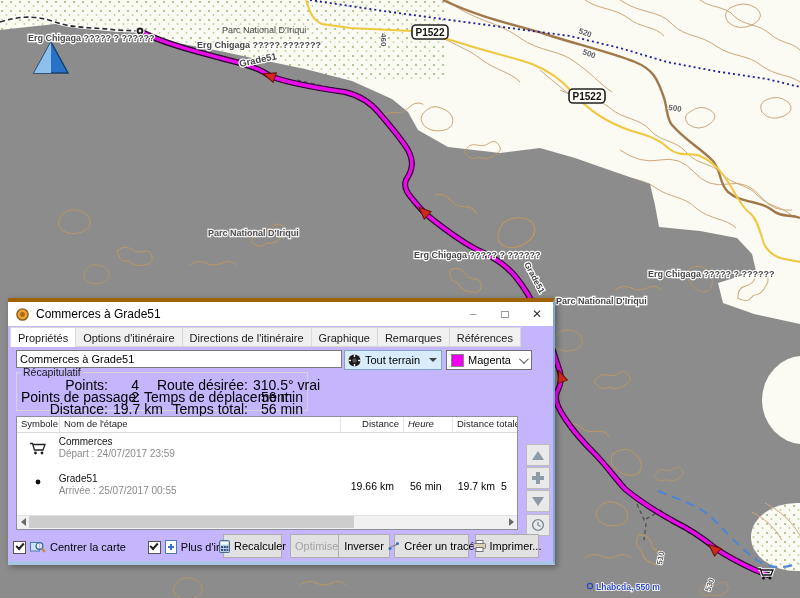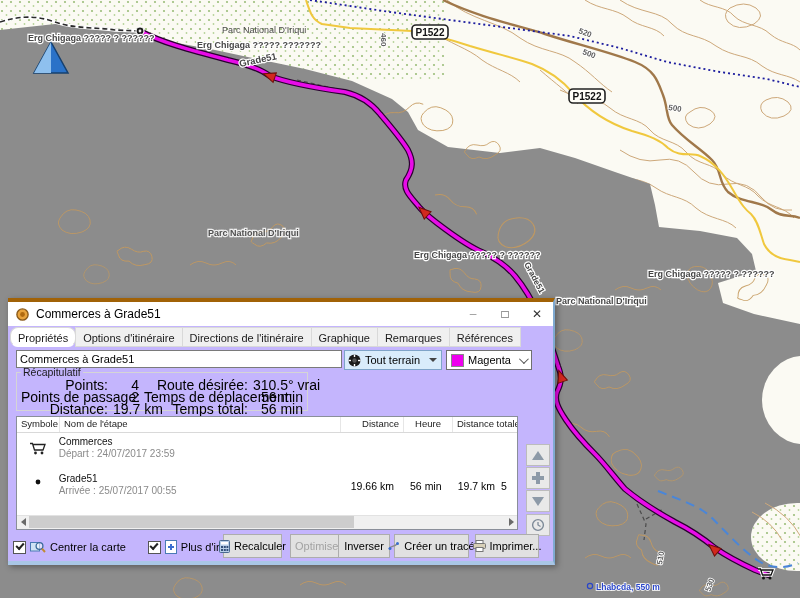--- a/index.html
+++ b/index.html
@@ -16,21 +16,21 @@
        box-shadow:2px 2px 6px rgba(0,0,0,.35);font-size:11px;color:#000;}
   .titlebar{position:absolute;left:0;top:0;width:100%;height:24px;background:#fff;display:flex;align-items:center;}
   .title-ico{width:13px;height:13px;margin:0 7px 0 8px;}
   .title-txt{font-size:12px;}
   .wbtns{margin-left:auto;display:flex;height:100%;}
   .wbtn{width:32px;height:100%;display:flex;align-items:center;justify-content:center;font-size:12px;color:#333;}
   .wbtn.min{color:#9a9a9a;}
   .tabs{position:absolute;left:2px;top:25px;height:20px;display:flex;}
   .tab{padding:2px 7px 0 7px;border:1px solid #d9d9d9;margin-right:-1px;background:#f0f0f0;
        white-space:nowrap;line-height:16px;color:#1a1a1a;}
-  .tab.active{background:#fff;border-bottom:1px solid #fff;font-weight:normal;border-radius:8px;}
+  .tab.active{background:#fff;border-bottom:1px solid #fff;font-weight:normal;}
   .nameinput{position:absolute;left:8px;top:48px;width:318px;height:16px;border:1px solid #7a7a7a;
        background:#fff;font-family:"Liberation Sans",sans-serif;font-size:11px;padding:0 3px;}
   .combo{position:absolute;top:48px;height:18px;display:flex;align-items:center;border:1px solid #7fa4c8;}
   .combo.activity{left:336px;width:96px;background:#d9ecfb;}
   .combo.color{left:438px;width:84px;background:#fff;border-color:#707070;}
   .combo .lbl{margin-left:4px;white-space:nowrap;}
   .darr{margin-left:auto;margin-right:4px;width:0;height:0;border-left:4px solid transparent;
         border-right:4px solid transparent;border-top:4px solid #444;}
   .chev{margin-left:auto;margin-right:5px;width:6px;height:6px;border-right:1.5px solid #555;
         border-bottom:1.5px solid #555;transform:rotate(45deg) translateY(-2px);}
@@ -40,21 +40,21 @@
   fieldset.summ legend{font-size:10.5px;padding:0 2px;color:#1a1a1a;}
   .sumgrid{display:grid;grid-template-columns:87px 26px 104px 50px;column-gap:5px;row-gap:0;
         font-size:14px;line-height:12px;}
   .sumgrid span{text-align:right;white-space:nowrap;}
   
   .tbl{position:absolute;left:8px;top:114px;width:500px;height:112px;background:#fff;
        border:1px solid #8a8f99;overflow:hidden;}
   .thead{display:flex;height:15px;border-bottom:1px solid #d9d9d9;font-size:9.5px;color:#222;}
   .th{padding:1px 4px 0 4px;border-right:1px solid #e6e6e6;white-space:nowrap;overflow:hidden;}
   .th.c1{width:34px;}.th.c2{width:272px;}.th.c3{width:54px;text-align:right;}
-  .th.c4{width:40px;text-align:center;}.th.c5{width:56px;border-right:none;}
+  .th.c4{width:40px;font-style:italic;}.th.c5{width:56px;border-right:none;}
   .trow{display:flex;height:37px;font-size:10.5px;}
   .td{padding-top:3px;}
   .td.sym{width:42px;display:flex;justify-content:center;align-items:flex-start;padding-top:8px;}
   .td.name{width:280px;}
   .td.dist{width:58px;text-align:right;padding-top:10px;}
   .td.hr{width:48px;text-align:right;padding-top:10px;}
   .td.tot{width:54px;text-align:right;padding-top:10px;}
   .td.nxt{width:16px;text-align:left;padding-top:10px;padding-left:6px;overflow:hidden;}
   .wname{font-size:10px;color:#111;}
   .wsub{font-size:10px;color:#8a8a8a;margin-top:1px;}

